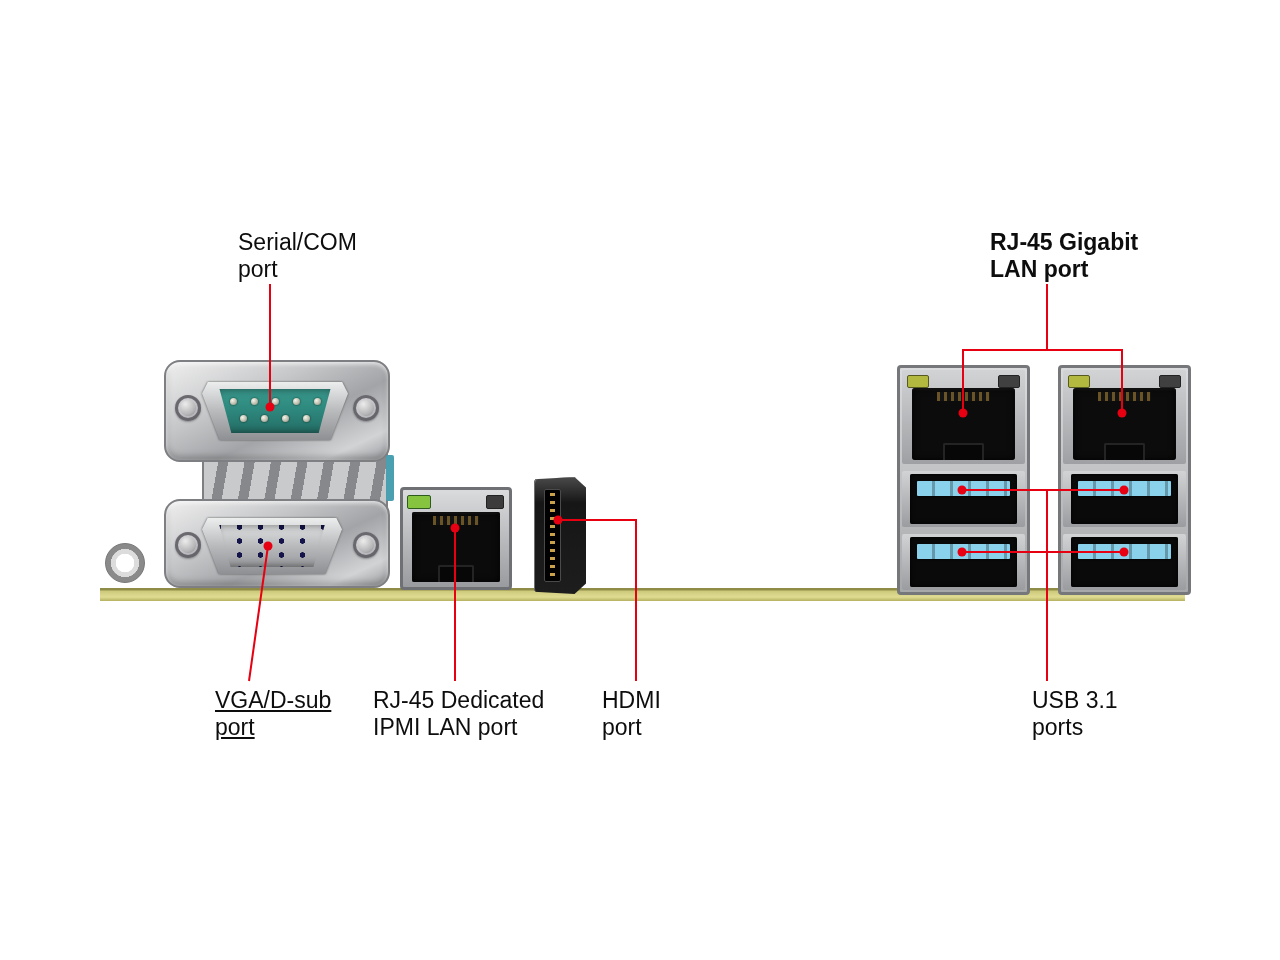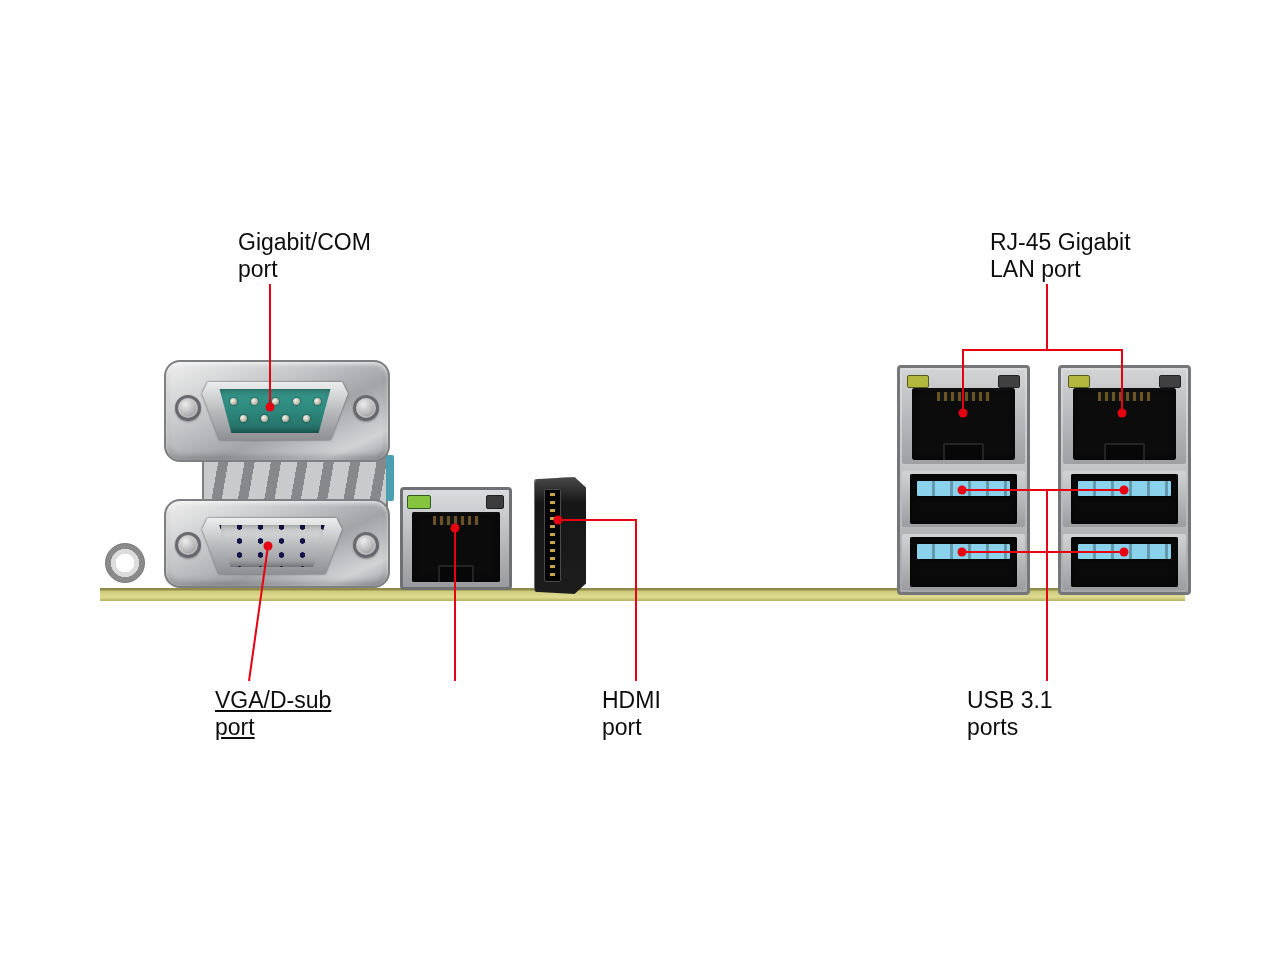--- a/index.html
+++ b/index.html
@@ -140,36 +140,40 @@
       <line x1="962" y1="552" x2="1124" y2="552"></line>
       <line x1="1047" y1="490" x2="1047" y2="681"></line>
       <circle cx="962" cy="490" r="4.5"></circle>
         <circle cx="1124" cy="490" r="4.5"></circle>
       <circle cx="962" cy="552" r="4.5"></circle>
         <circle cx="1124" cy="552" r="4.5"></circle>
     </g>
   </svg>
 
   <div class="label" style="left:238px;top:229px;">
-    <span>Gigabit/COM</span>
+    <span>Serial/COM</span>
     <span>port</span>
   </div>
-  <div class="label" style="left:990px;top:229px;">
+  <div class="label" style="left:990px;top:229px;font-weight:bold;">
     <span>RJ-45 Gigabit</span>
     <span>LAN port</span>
   </div>
   <div class="label" style="left:215px;top:687px;text-decoration:underline;">
     <span>VGA/D-sub</span>
     <span>port</span>
   </div>
+  <div class="label" style="left:373px;top:687px;">
+    <span>RJ-45 Dedicated</span>
+    <span>IPMI LAN port</span>
+  </div>
   <div class="label" style="left:602px;top:687px;">
     <span>HDMI</span>
     <span>port</span>
   </div>
-  <div class="label" style="left:967px;top:687px;">
+  <div class="label" style="left:1032px;top:687px;">
     <span>USB 3.1</span>
     <span>ports</span>
   </div>
 
   <div class="pcb"></div>
 
   <div class="standoff"></div>
   <div class="bracket-mid"></div>
   <div class="blue-sliver"></div>
 

